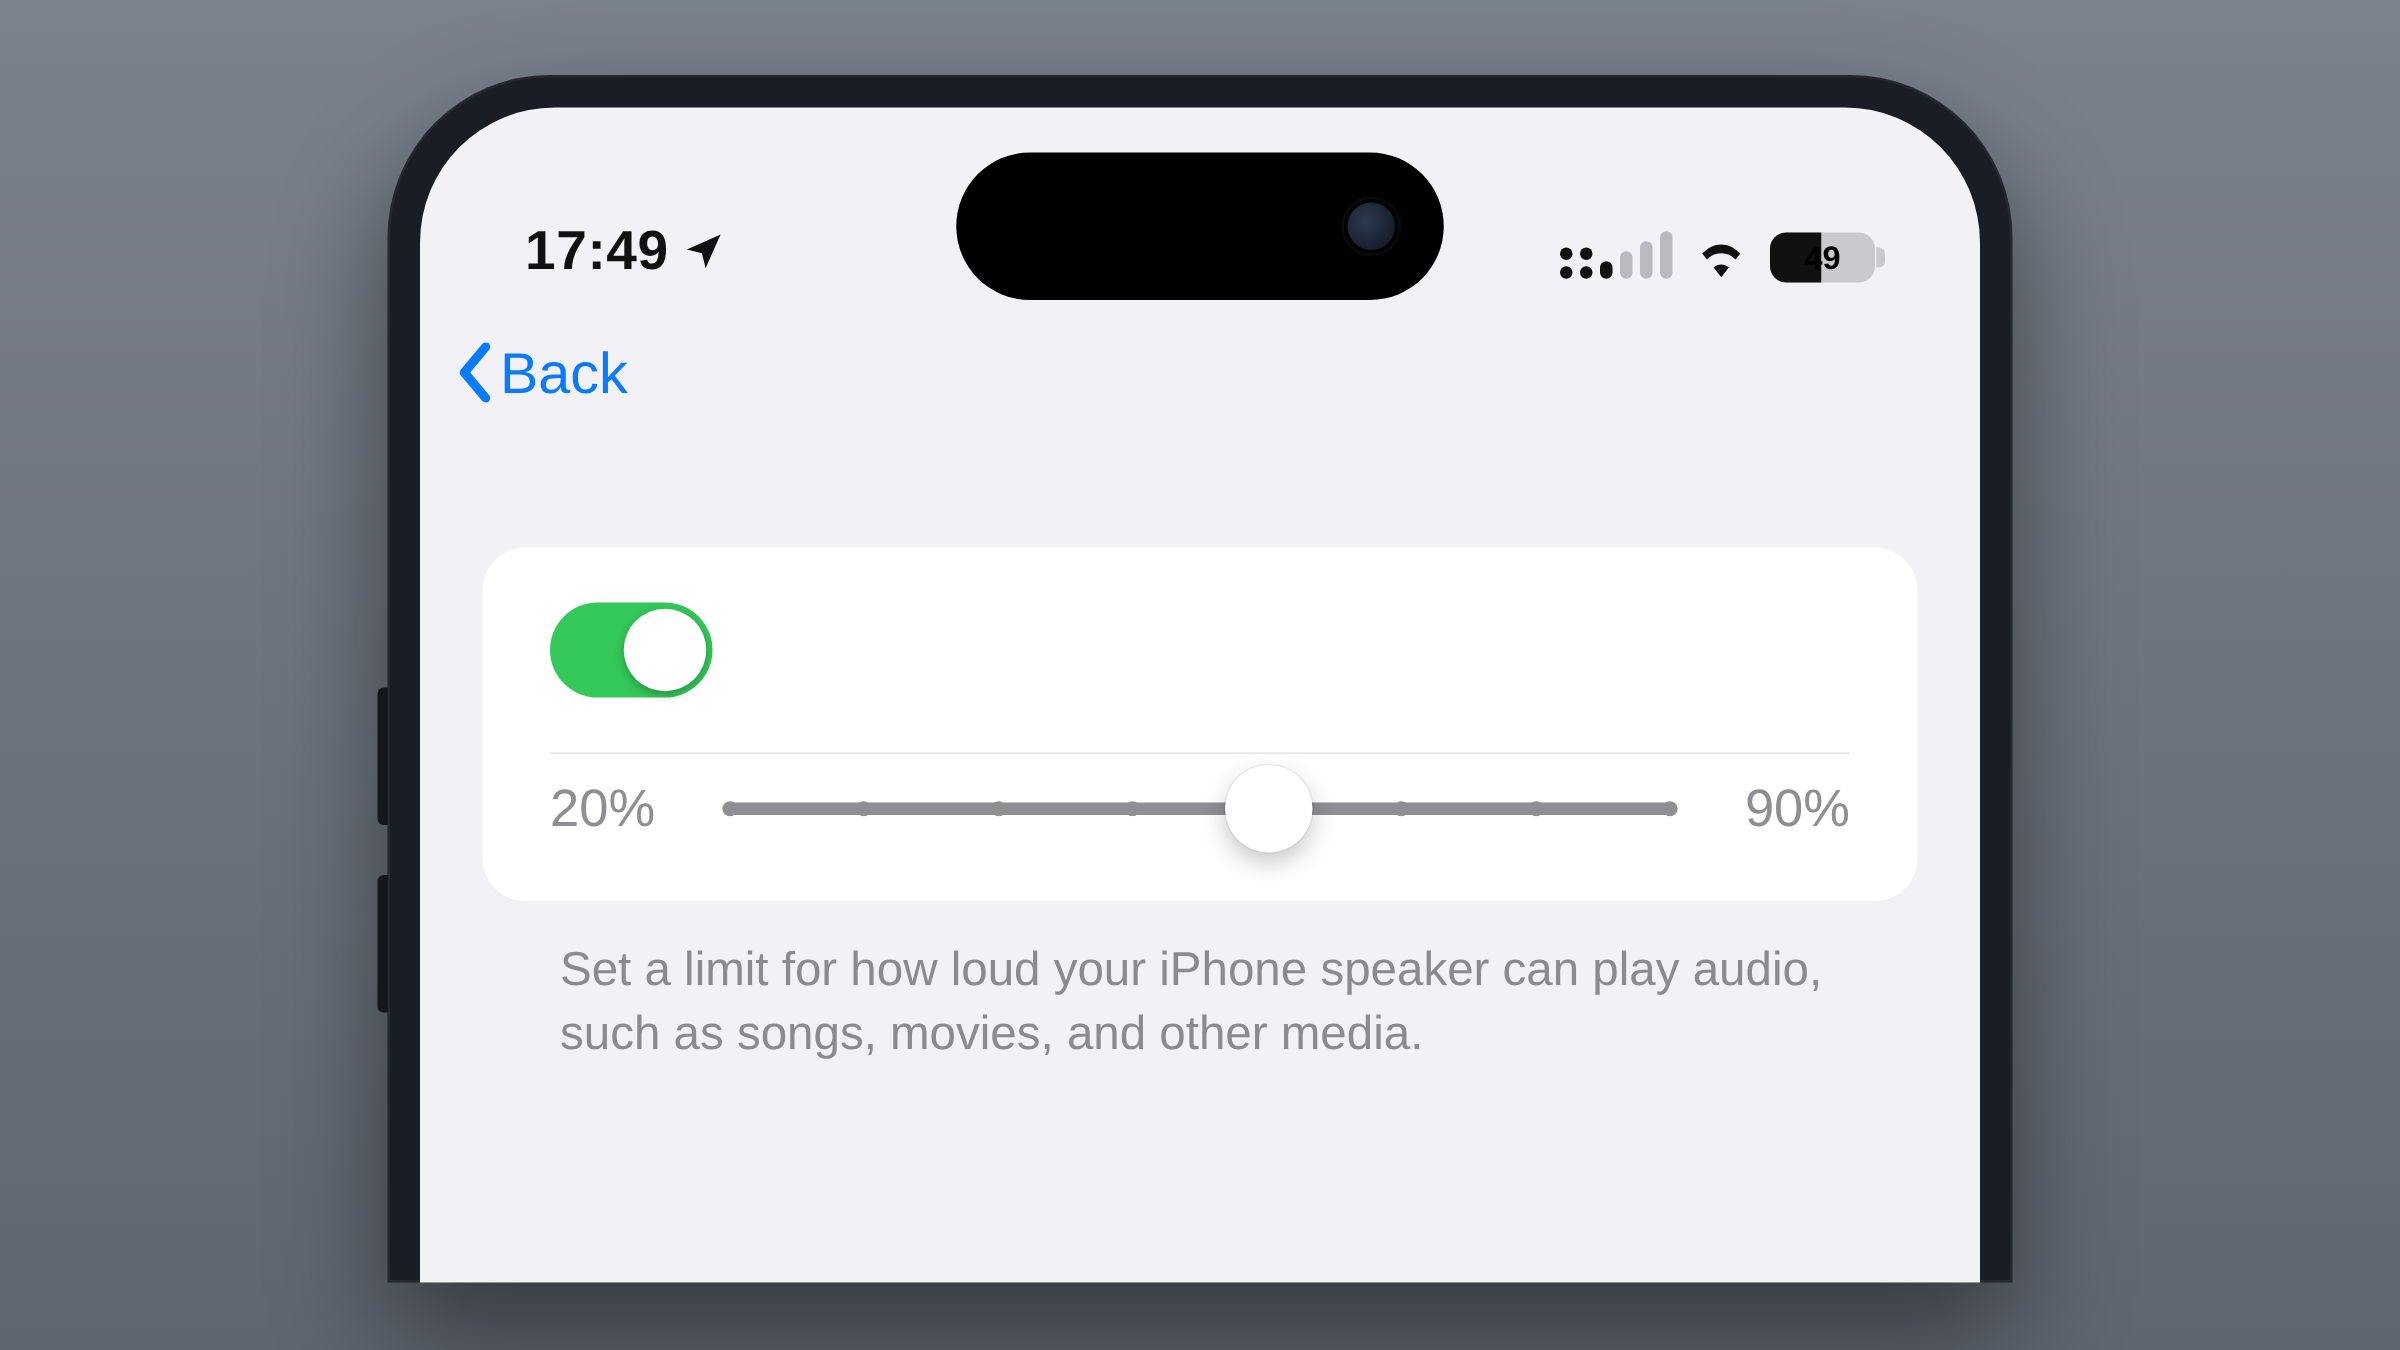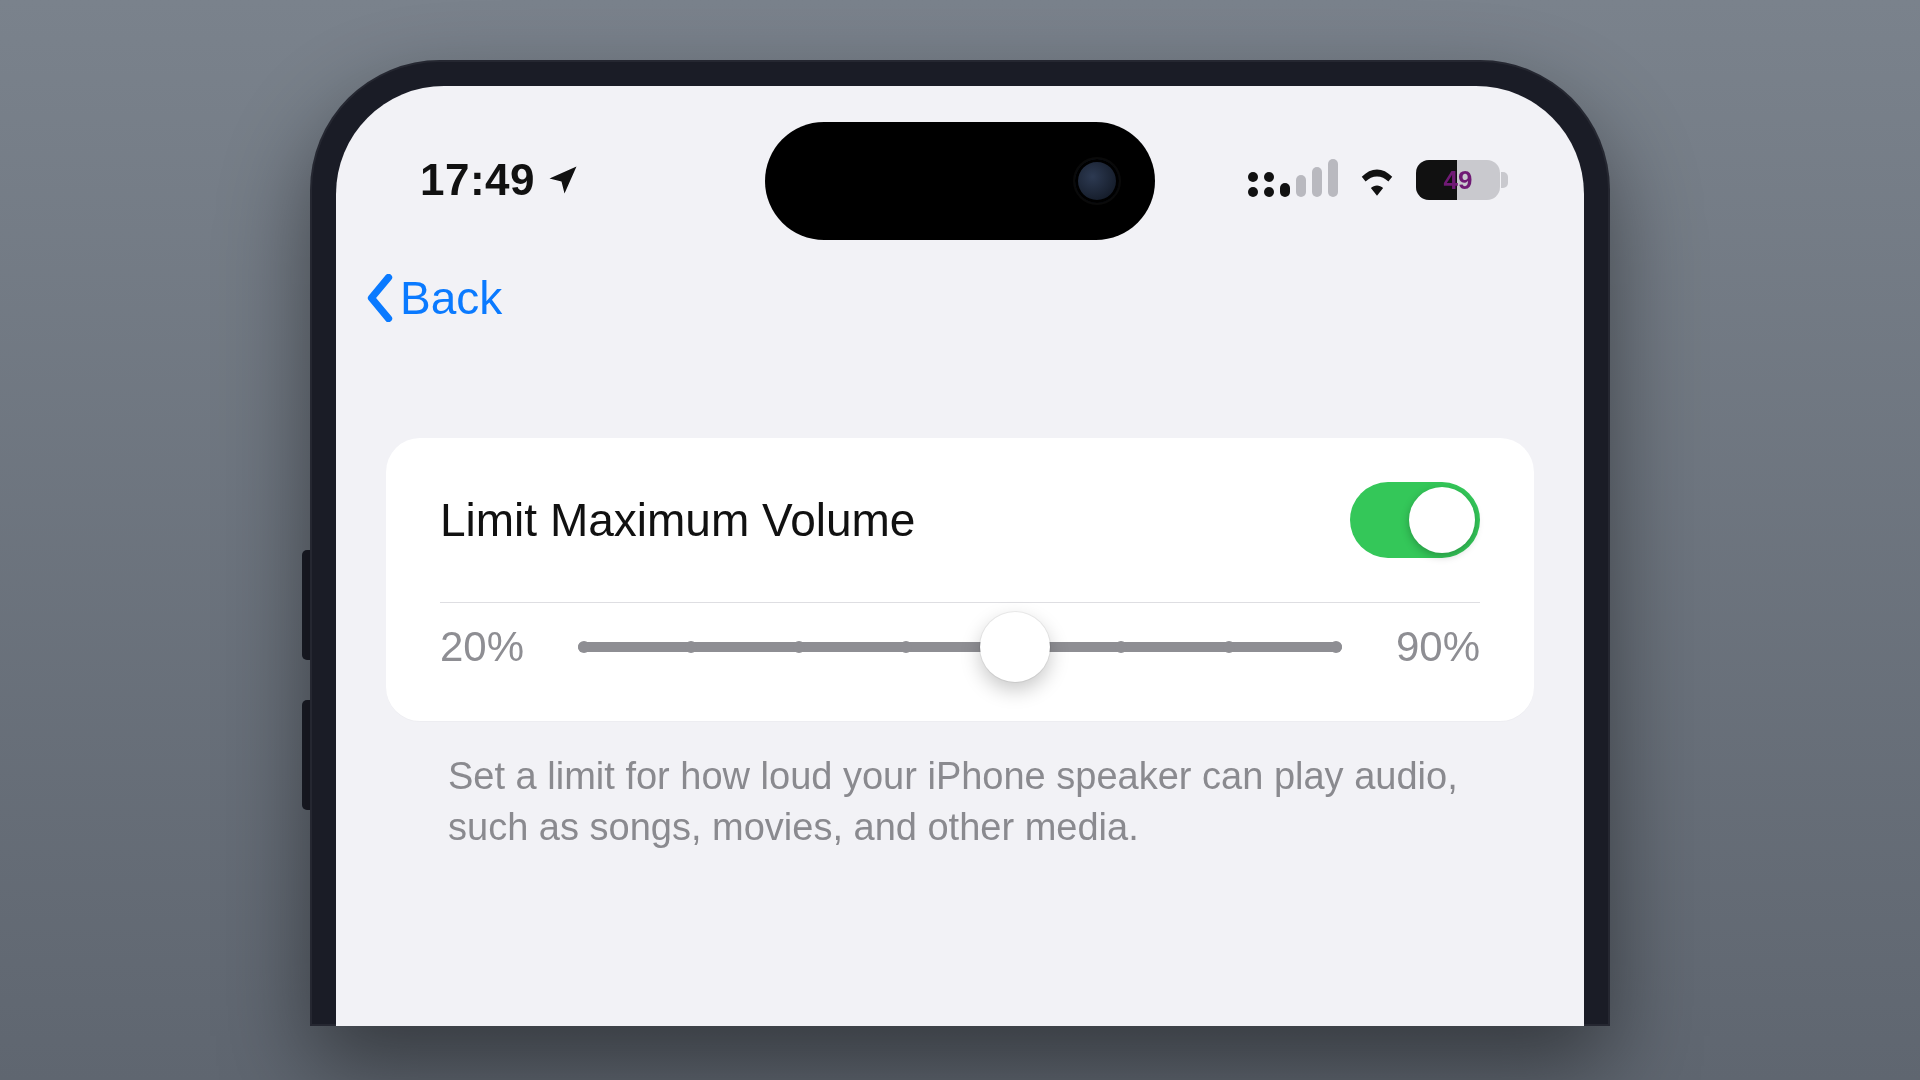--- a/index.html
+++ b/index.html
@@ -46,21 +46,21 @@
       border-radius: 70px;
       display: flex; align-items: center; justify-content: flex-end;
       padding-right: 36px;
     }
     .camera {
       width: 44px; height: 44px; border-radius: 50%;
       background: radial-gradient(circle at 40% 40%, #2d3a52, #0a0f18);
       box-shadow: inset 0 0 0 3px #000, 0 0 0 2px rgba(255,255,255,.04);
     }
     .status-bar {
-      display: flex; justify-content: space-between; align-items: center;
+      display: flex; justify-content: space-between; align-items: flex-end;
       padding: 48px 84px 0 84px; height: 140px;
     }
     .status-left { display: flex; align-items: center; gap: 10px; font-size: 44px; font-weight: 600; color: #111; letter-spacing: .5px; }
     .status-right { display: flex; align-items: center; gap: 18px; }
     .loc-arrow svg, .wifi svg { display: block; }
     .signal {
       display: flex; align-items: flex-end; gap: 6px; height: 34px;
     }
     .signal .col { display: flex; flex-direction: column; gap: 5px; }
     .signal .dot { width: 10px; height: 10px; border-radius: 50%; background: #111; }
@@ -75,21 +75,21 @@
     }
     .battery::after {
       content: ""; position: absolute; right: -8px; top: 50%; transform: translateY(-50%);
       width: 7px; height: 16px; border-radius: 0 5px 5px 0; background: #c9c9ce;
     }
     .battery-fill {
       height: 100%; border-radius: 13px 0 0 13px; background: #111;
     }
     .battery-text {
       position: absolute; width: 100%; text-align: center;
-      font-size: 26px; font-weight: 700; color: #701a75;
+      font-size: 26px; font-weight: 700; color: #000000;
       mix-blend-mode: normal;
     }
     .nav {
       display: flex; align-items: center; justify-content: center;
       position: relative; height: 100px; margin-top: 22px;
     }
     .back {
       position: absolute; left: 28px; display: flex; align-items: center; gap: 4px;
       color: #0a7aff; font-size: 46px; font-weight: 400;
       cursor: pointer;
@@ -197,21 +197,20 @@
         <div class="back">
           <svg width="32" height="48" viewBox="0 0 16 28" fill="none" stroke-width="4.2" stroke-linecap="round" stroke-linejoin="round">
               <polyline points="13,2 3,14 13,26"></polyline>
             </svg>
           <span>Back</span>
         </div>
       </div>
 
       <div class="panel">
         <div class="row">
-          <span class="row-label">Limit Maximum Volume</span>
           <div class="toggle on">
             <div class="knob"></div>
           </div>
         </div>
         <div class="sep"></div>
         <div class="slider-row">
           <span class="slider-end">20%</span>
           <div class="track">
             <div class="ticks">
                 <div class="tick"></div>

